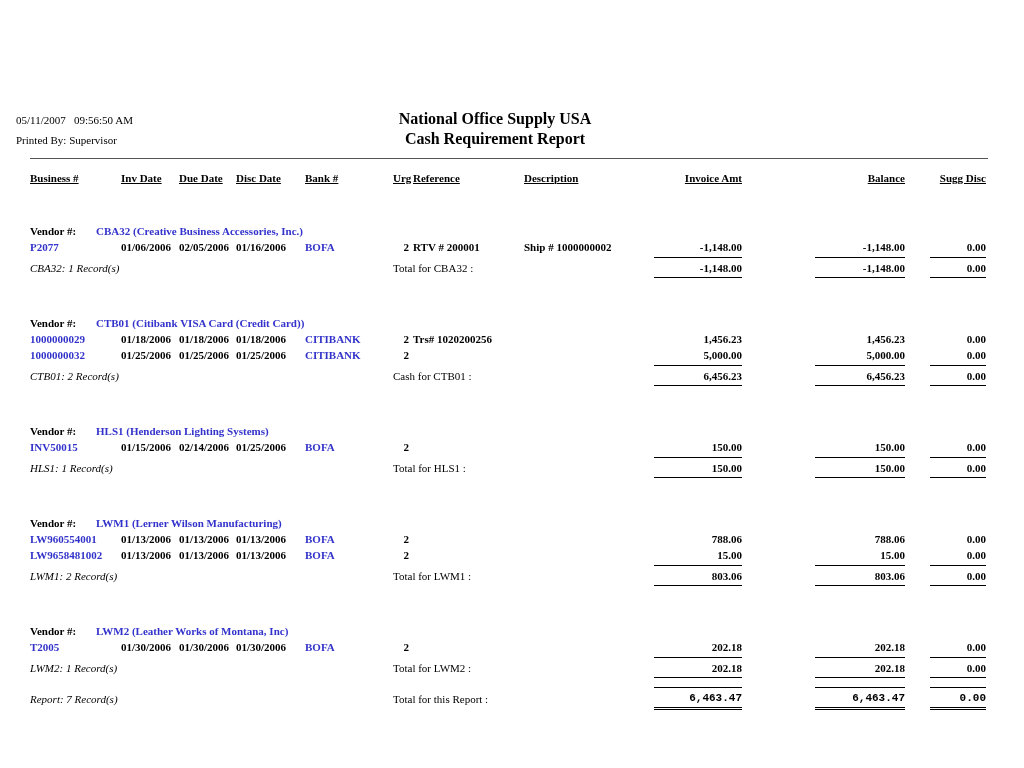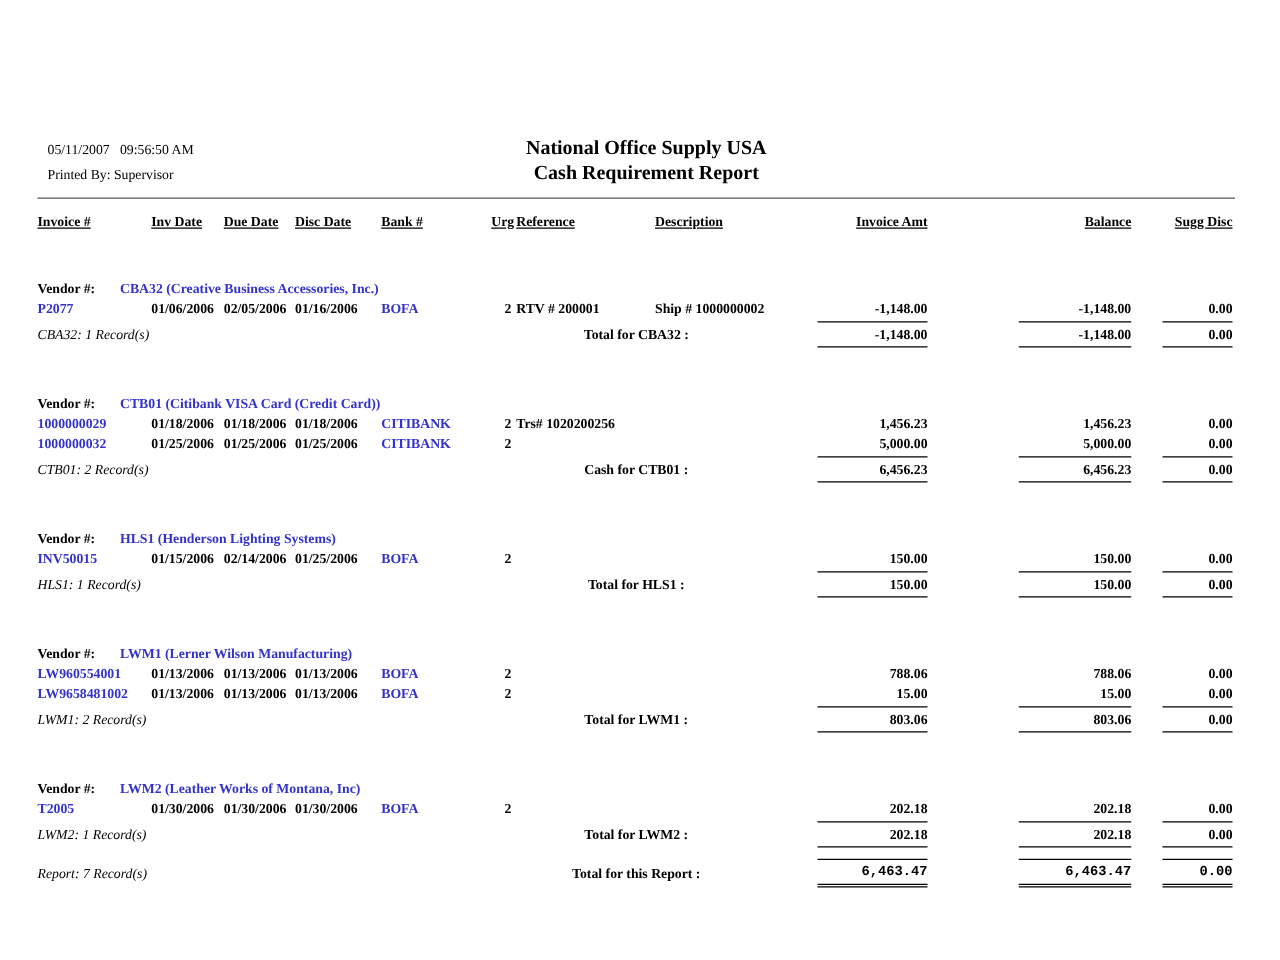--- a/index.html
+++ b/index.html
@@ -2,21 +2,21 @@
 <html style="--link-blue: #3333CC;"><head>
 <meta charset="utf-8">
 <style>
   :root { --link-blue: #3333CC; --cols: 91px 58px 57px 69px 88px 20px 108px 118px 103px 163px 81px; }
   * { margin:0; padding:0; box-sizing:border-box; }
   html, body { width:1024px; height:768px; background:#ffffff; }
   body { font-family:"Liberation Serif","DejaVu Serif",serif; font-size:11px; color:#000; }
   .page { position:relative; width:1024px; height:768px; background:#fff; overflow:hidden; }
 
   
-  .report-header { position:absolute; left:38px; top:110px; width:958px; }
+  .report-header { position:absolute; left:16px; top:110px; width:958px; }
   .hdr-row { display:grid; grid-template-columns:1fr auto 1fr; align-items:baseline; }
   .hdr-left { text-align:left; white-space:pre; }
   .hdr-center { text-align:center; }
   .hdr-right { text-align:right; }
   .company { font-weight:700; font-size:16px; }
   .title { font-weight:700; font-size:16px; margin-top:2px; }
   .printed-by { margin-top:4px; }
   .header-rule { position:absolute; left:30px; top:158px; width:958px; border-top:1px solid #555; }
 
   
@@ -32,21 +32,21 @@
   .vendor-label { display:inline-block; width:66px; font-weight:700; }
   .vendor-name { color:var(--link-blue); font-weight:700; }
 
   .data-row > span { font-weight:700; white-space:nowrap; overflow:visible; }
   .lnk { color:var(--link-blue); font-weight:700; cursor:pointer; }
   .ref { white-space:pre; }
   .urg { text-align:right; padding-right:4px; }
 
   .total-row { align-items:center; margin-top:2px; }
   .rec { grid-column:1 / 6; font-style:italic; font-weight:400; }
-  .tlabel { grid-column:6 / 9; text-align:center; padding-right:14px; font-weight:700; }
+  .tlabel { grid-column:6 / 9; text-align:left; padding-right:14px; font-weight:400; }
   .tnum1 { grid-column:9; text-align:right; }
   .tnum2 { grid-column:10; text-align:right; }
   .tnum3 { grid-column:11; text-align:right; }
   .tbox { display:inline-block; text-align:right; font-weight:700;
           border-top:1px solid #000; border-bottom:1px solid #000; padding:2px 0 1px; }
   .w1 { width:88px; } .w2 { width:90px; } .w3 { width:56px; }
 
   .group { margin-bottom:9px; }
 
   .report-total { margin-top:7px; }
@@ -66,21 +66,21 @@
       <div class="hdr-left printed-by">Printed By: Supervisor</div>
       <div class="hdr-center title">Cash Requirement Report</div>
       <div class="hdr-right"></div>
     </div>
   </div>
   <div class="header-rule"></div>
 
   <div class="report-body">
 
     <div class="grid hdr-cols">
-      <span class="hc">Invoice #</span>
+      <span class="hc">Business #</span>
       <span class="hc">Inv Date</span>
       <span class="hc">Due Date</span>
       <span class="hc">Disc Date</span>
       <span class="hc">Bank #</span>
       <span class="hc">Urg</span>
       <span class="hc">Reference</span>
       <span class="hc desc-col">Description</span>
       <span class="hc num">Invoice Amt</span>
       <span class="hc num">Balance</span>
       <span class="hc num">Sugg Disc</span>

